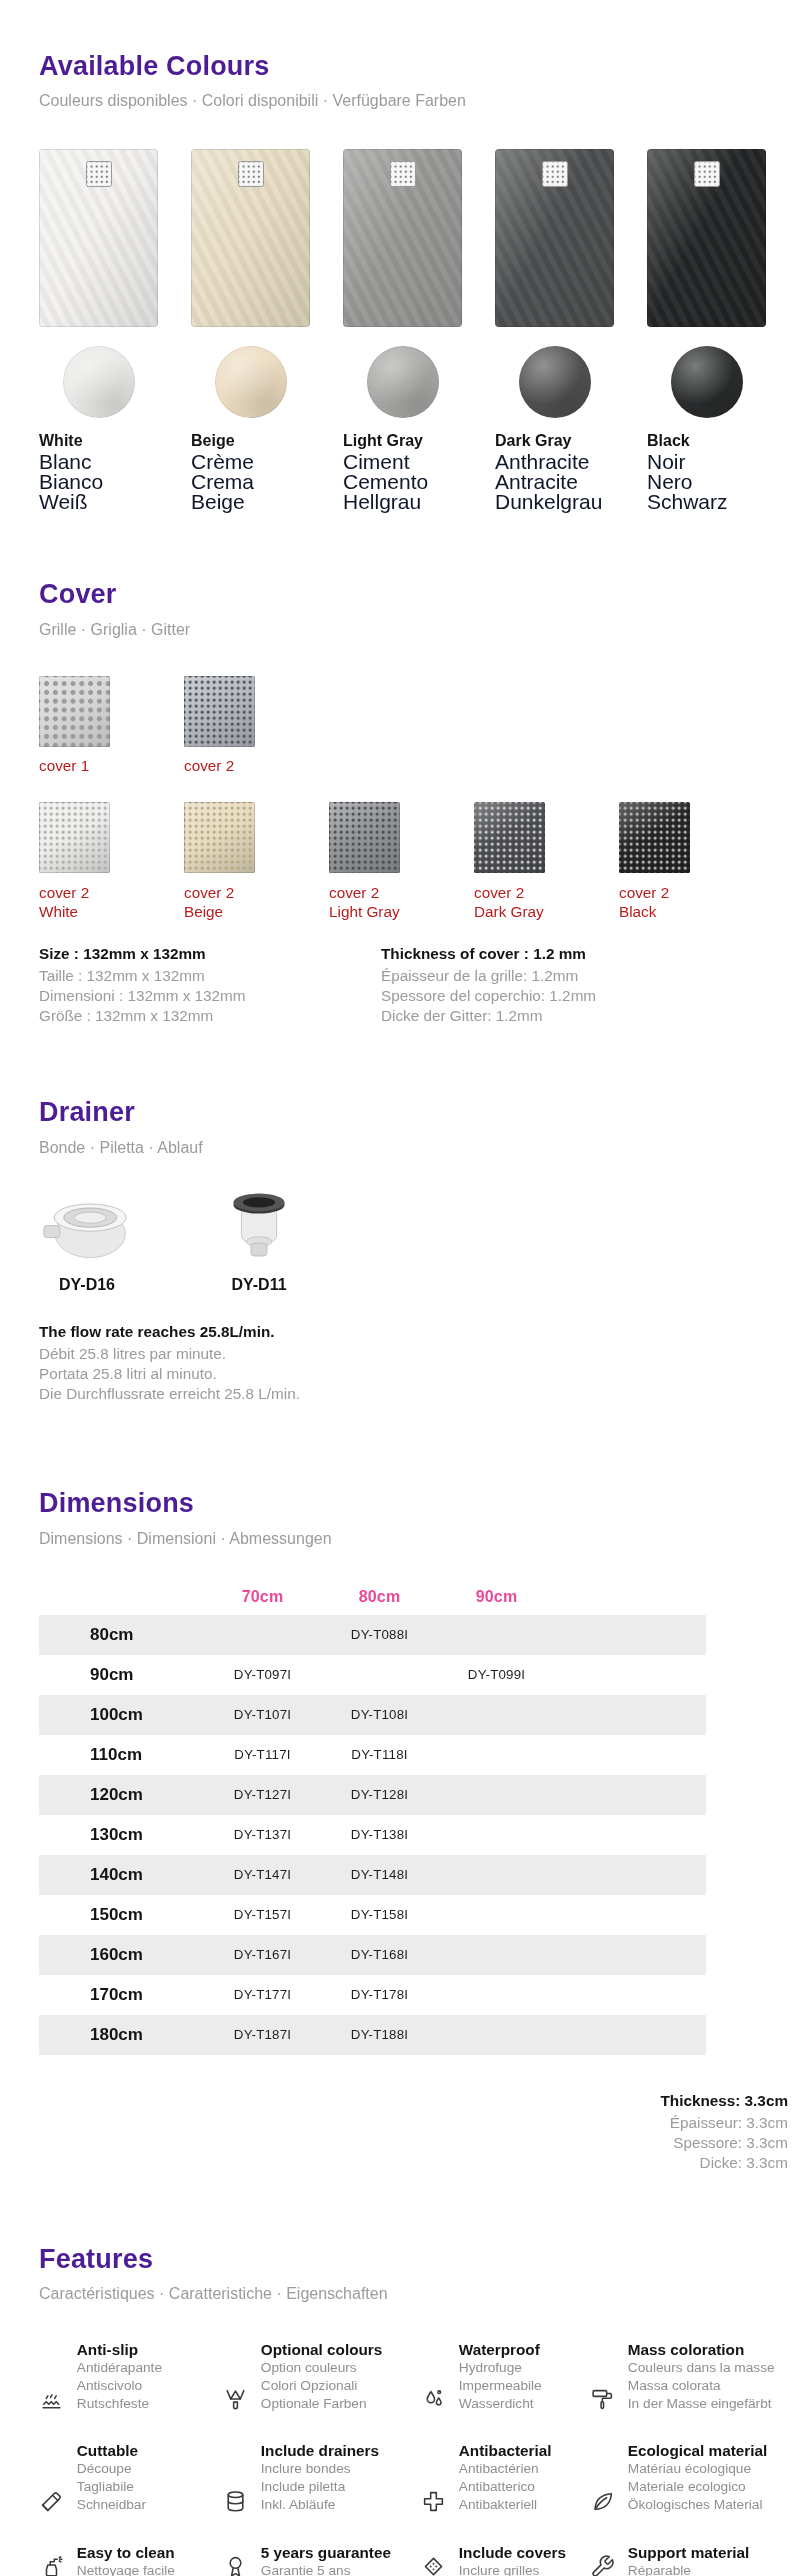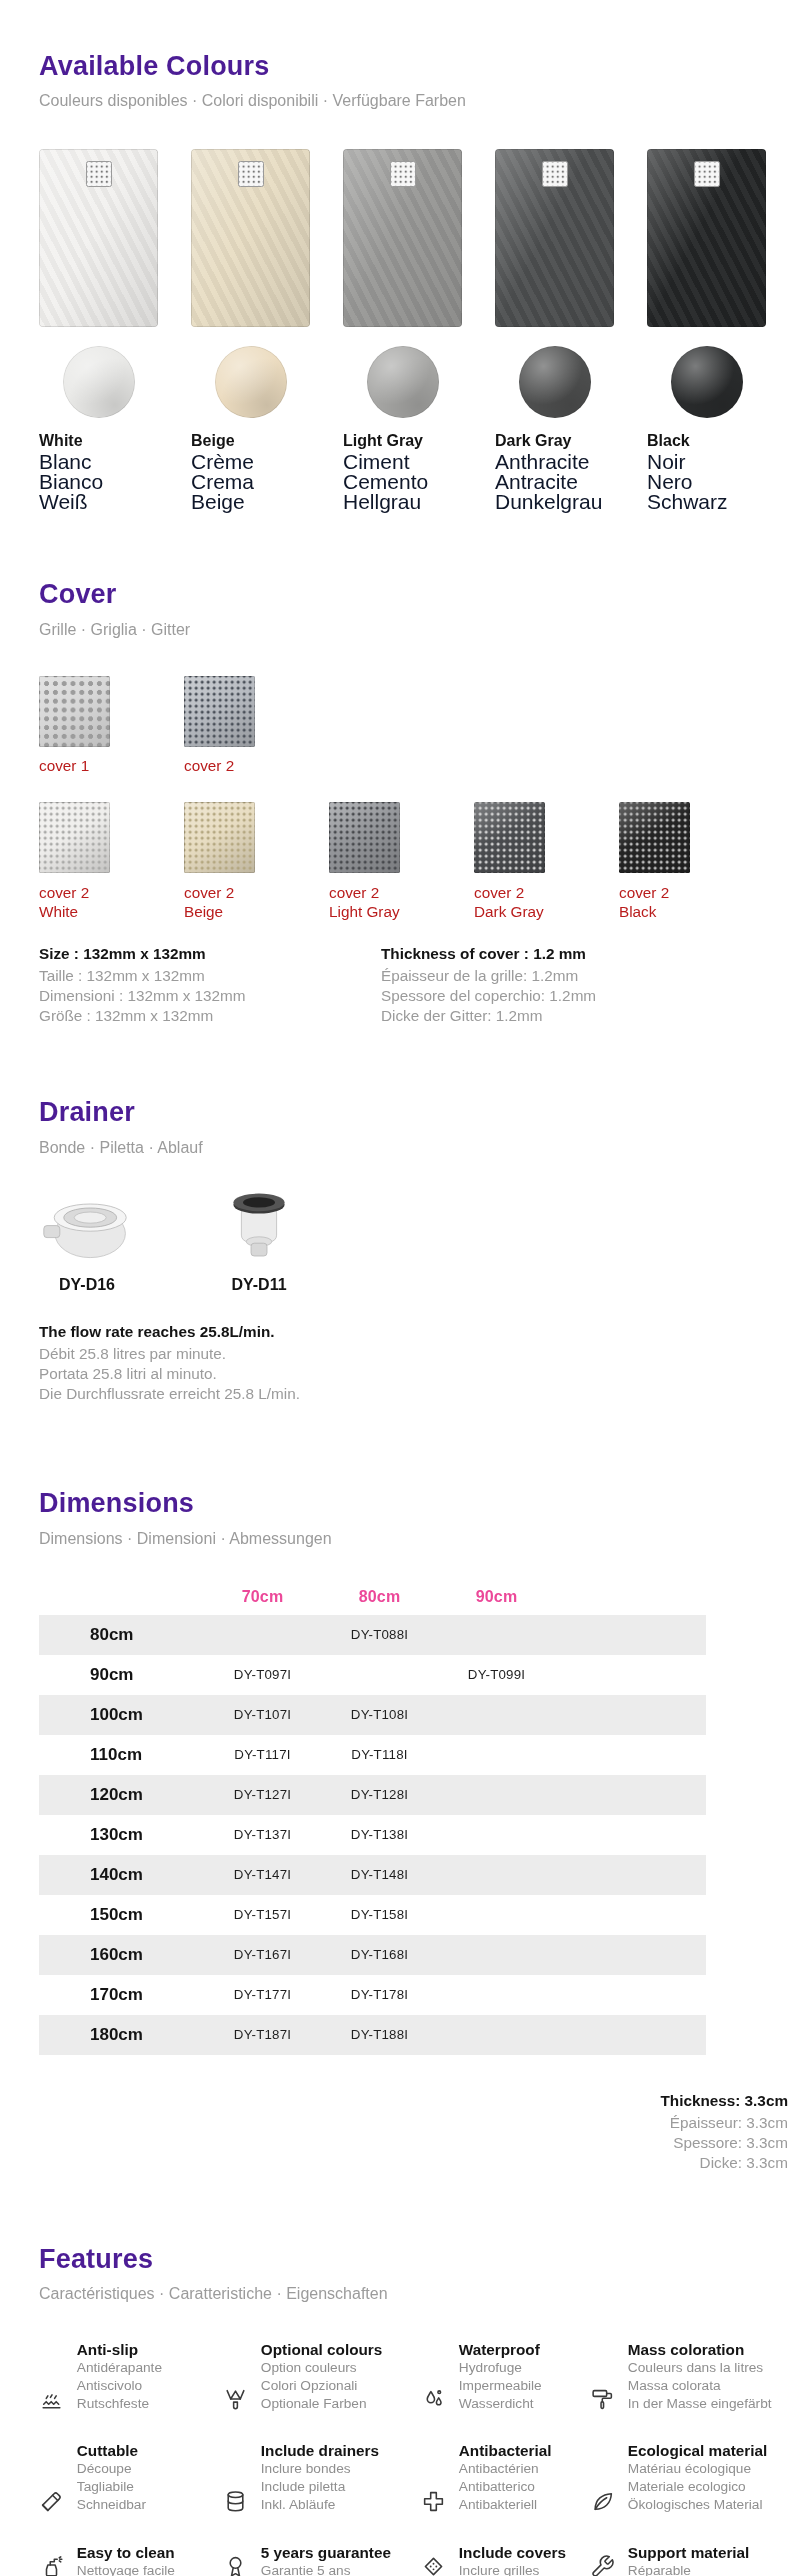--- a/index.html
+++ b/index.html
@@ -427,21 +427,21 @@
         <div class="feature">
           <div class="ficon">
             <svg viewBox="0 0 24 24" fill="none" stroke="#3a3a3a" stroke-width="1.5" stroke-linecap="round" stroke-linejoin="round">
               <rect x="3" y="3.5" width="13" height="5.5" rx="1.2"></rect>
               <path d="M16 6.2h3.5a1 1 0 0 1 1 1v2.6a1 1 0 0 1-1 1H12.8a1 1 0 0 0-1 1v2"></path>
               <rect x="10.6" y="14.3" width="2.4" height="6.2" rx="1"></rect>
             </svg>
           </div>
           <div class="ftext">
             <div class="ftitle">Mass coloration</div>
-            <div class="fline">Couleurs dans la litres</div>
+            <div class="fline">Couleurs dans la masse</div>
             <div class="fline">Massa colorata</div>
             <div class="fline">In der Masse eingefärbt</div>
           </div>
         </div>
         <div class="feature">
           <div class="ficon">
             <svg viewBox="0 0 24 24" fill="none" stroke="#3a3a3a" stroke-width="1.5" stroke-linecap="round" stroke-linejoin="round">
               <path d="M3.5 15.5L14.5 4.5a2.2 2.2 0 0 1 3.1 0l1.9 1.9a2.2 2.2 0 0 1 0 3.1L8.5 20.5z"></path>
               <path d="M13 6l5 5"></path>
               <path d="M3.5 15.5l5 5"></path>

